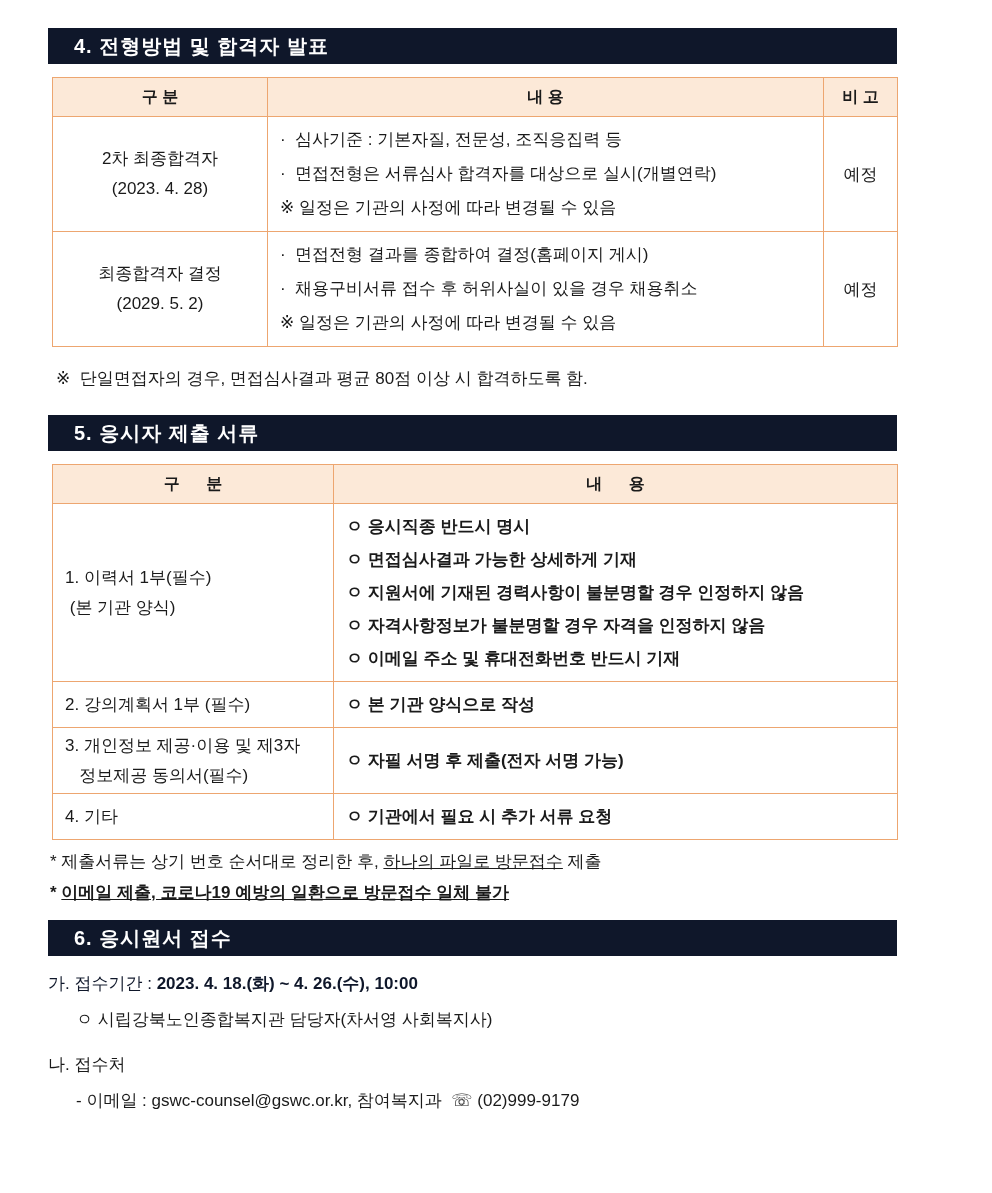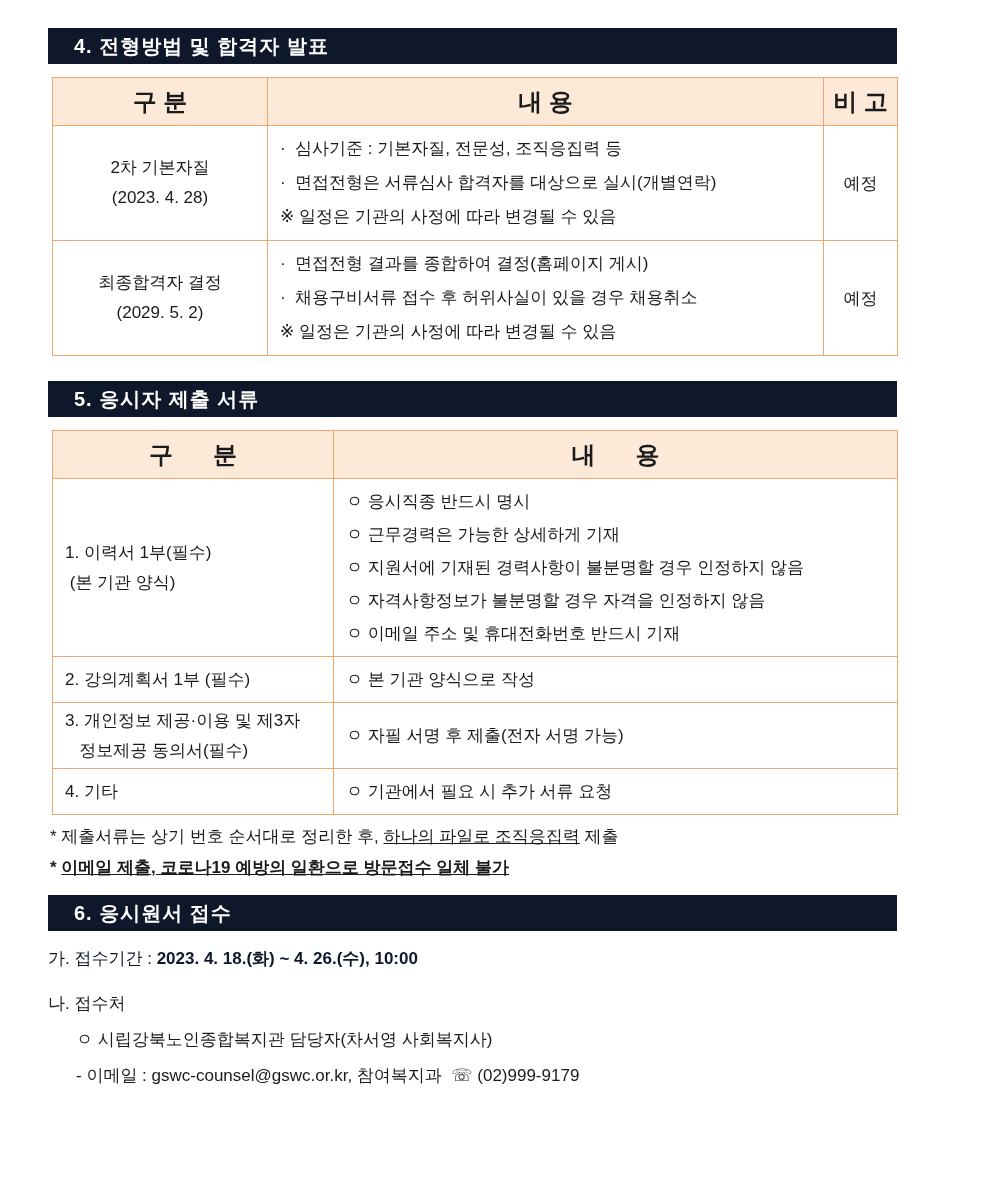--- a/index.html
+++ b/index.html
@@ -16,34 +16,34 @@
   }
   table.doc{
     margin-left:52px;border-collapse:collapse;table-layout:fixed;
     font-size:17px;color:#1a1a1a;
   }
   table.doc th,table.doc td{
     border:1px solid #eda670;box-sizing:border-box;
     vertical-align:middle;white-space:pre-wrap;
   }
   table.doc thead th{
-    background:#fce9d8;font-weight:bold;font-size:24px;
-    text-align:center;height:48px;
+    background:#fce9d8;font-weight:bold;font-size:16px;
+    text-align:center;height:39px;
   }
   .t1{width:845px;}
   .t2{width:845px;}
   td.gubun{text-align:center;line-height:30px;}
   td.content{text-align:left;padding:6px 8px 6px 12px;line-height:34px;}
   td.content .ctr{text-align:center;}
   td.bigo{text-align:center;}
   .t1 tbody tr:nth-child(1) td{height:82px;}
   .t1 tbody tr:nth-child(2) td{height:106px;}
   .t1 tbody tr:nth-child(3) td{height:105px;}
   .t2 td.gubun{text-align:left;padding-left:12px;line-height:30px;}
-  .t2 td.content{line-height:33px;}
+  .t2 td.content{line-height:33px;font-weight:bold;}
   .t2 tbody tr:nth-child(1) td{height:165px;}
   .t2 tbody tr:nth-child(2) td{height:36px;}
   .t2 tbody tr:nth-child(3) td{height:66px;}
   .t2 tbody tr:nth-child(4) td{height:36px;}
   .note{margin-left:56px;font-size:17px;white-space:pre-wrap;}
   .note-s4{margin-top:20px;}
   .note1{margin-left:50px;margin-top:10px;}
   .note2{margin-left:50px;margin-top:8px;font-weight:bold;}
   .note2 .u{text-decoration:underline;}
   .u{text-decoration:underline;}
@@ -76,77 +76,78 @@
       </colgroup>
     <thead>
       <tr>
         <th>구 분</th>
         <th>내 용</th>
         <th>비 고</th>
       </tr>
     </thead>
     <tbody id="t1-body">
         <tr>
-          <td class="gubun"><div class="ln">2차 기본자질</div><div class="ln">(2023. 4. 28)</div></td>
+          <td class="gubun"><div class="ln">2차 최종합격자</div><div class="ln">(2023. 4. 28)</div></td>
           <td class="content"><div class="ln">·  심사기준 : 기본자질, 전문성, 조직응집력 등</div><div class="ln">·  면접전형은 서류심사 합격자를 대상으로 실시(개별연락)</div><div class="ln">※ 일정은 기관의 사정에 따라 변경될 수 있음</div></td>
           <td class="bigo">예정</td>
         </tr>
         <tr>
           <td class="gubun"><div class="ln">최종합격자 결정</div><div class="ln">(2029. 5. 2)</div></td>
           <td class="content"><div class="ln">·  면접전형 결과를 종합하여 결정(홈페이지 게시)</div><div class="ln">·  채용구비서류 접수 후 허위사실이 있을 경우 채용취소</div><div class="ln">※ 일정은 기관의 사정에 따라 변경될 수 있음</div></td>
           <td class="bigo">예정</td>
         </tr>
       </tbody>
   </table>
 
+  <div class="note note-s4">※  단일면접자의 경우, 면접심사결과 평균 80점 이상 시 합격하도록 함.</div>
 
   <div class="bar bar2">
     <span>5. 응시자 제출 서류</span>
   </div>
 
   <table class="doc t2">
     <colgroup>
         <col style="width:281px">
         <col style="width:564px">
       </colgroup>
     <thead>
       <tr>
         <th>구      분</th>
         <th>내      용</th>
       </tr>
     </thead>
     <tbody id="t2-body">
         <tr>
           <td class="gubun"><div class="ln">1. 이력서 1부(필수)</div><div class="ln"> (본 기관 양식)</div></td>
-          <td class="content"><div class="ln">ㅇ 응시직종 반드시 명시</div><div class="ln">ㅇ 근무경력은 가능한 상세하게 기재</div><div class="ln">ㅇ 지원서에 기재된 경력사항이 불분명할 경우 인정하지 않음</div><div class="ln">ㅇ 자격사항정보가 불분명할 경우 자격을 인정하지 않음</div><div class="ln">ㅇ 이메일 주소 및 휴대전화번호 반드시 기재</div></td>
+          <td class="content"><div class="ln">ㅇ 응시직종 반드시 명시</div><div class="ln">ㅇ 면접심사결과 가능한 상세하게 기재</div><div class="ln">ㅇ 지원서에 기재된 경력사항이 불분명할 경우 인정하지 않음</div><div class="ln">ㅇ 자격사항정보가 불분명할 경우 자격을 인정하지 않음</div><div class="ln">ㅇ 이메일 주소 및 휴대전화번호 반드시 기재</div></td>
         </tr>
         <tr>
           <td class="gubun"><div class="ln">2. 강의계획서 1부 (필수)</div></td>
           <td class="content"><div class="ln">ㅇ 본 기관 양식으로 작성</div></td>
         </tr>
         <tr>
           <td class="gubun"><div class="ln">3. 개인정보 제공·이용 및 제3자</div><div class="ln">   정보제공 동의서(필수)</div></td>
           <td class="content"><div class="ln">ㅇ 자필 서명 후 제출(전자 서명 가능)</div></td>
         </tr>
         <tr>
           <td class="gubun"><div class="ln">4. 기타</div></td>
           <td class="content"><div class="ln">ㅇ 기관에서 필요 시 추가 서류 요청</div></td>
         </tr>
       </tbody>
   </table>
 
-  <div class="note note1"><span>* 제출서류는 상기 번호 순서대로 정리한 후, </span><span class="u">하나의 파일로 조직응집력</span><span> 제출</span></div>
+  <div class="note note1"><span>* 제출서류는 상기 번호 순서대로 정리한 후, </span><span class="u">하나의 파일로 방문접수</span><span> 제출</span></div>
 
   <div class="note note2"><span>* </span><span class="u">이메일 제출, 코로나19 예방의 일환으로 방문접수 일체 불가</span></div>
 
   <div class="bar bar3">
     <span>6. 응시원서 접수</span>
   </div>
 
   <div class="s6-line red"><span>가. 접수기간 : </span><span class="b">2023. 4. 18.(화) ~ 4. 26.(수), 10:00</span></div>
 
+  <div class="s6-line mt indent">ㅇ 시립강북노인종합복지관 담당자(차서영 사회복지사)</div>
+
   <div class="s6-line mt-lg">나. 접수처</div>
-
-  <div class="s6-line mt indent">ㅇ 시립강북노인종합복지관 담당자(차서영 사회복지사)</div>
 
   <div class="s6-line mt indent"><span>- 이메일 : gswc-counsel@gswc.or.kr, 참여복지과  </span><span class="phone">☏</span><span> (02)999-9179</span></div>
 
 </div>
 
 </body></html>

